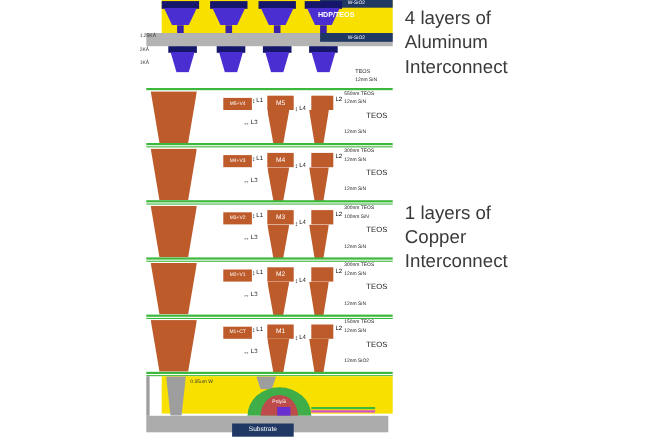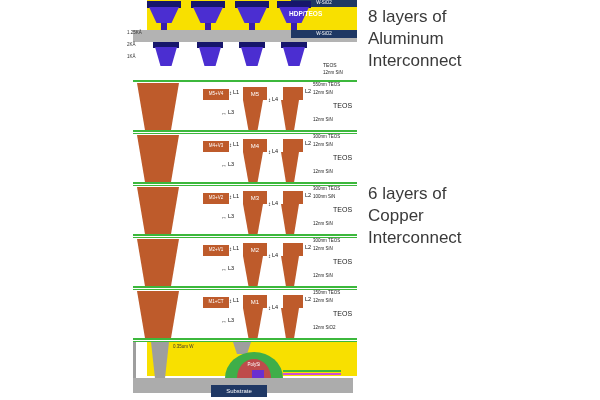--- a/index.html
+++ b/index.html
@@ -274,20 +274,20 @@
       <div class="abs dome red" style="left:110px;top:17px;width:34px;height:19px">PolySi</div>
       <div class="abs gate" style="left:125px;top:28px;width:12px;height:8px"></div>
       <div class="abs green-line" style="left:156px;top:28px;width:58px;height:2px"></div>
       <div class="abs magenta" style="left:156px;top:31px;width:58px;height:2px"></div>
       <div class="abs substrate-bar" style="left:6px;top:36px;width:220px;height:15px"></div>
       <div class="abs substrate-label" style="left:84px;top:43px;width:56px;height:12px">Substrate</div>
     </div>
 
   </div>
 
-  <div class="abs annotation" style="left:368px;top:6px">8 layers of
+  <div class="abs annotation" style="left:368px;top:6px">4 layers of
 Aluminum
 Interconnect</div>
-  <div class="abs annotation" style="left:368px;top:183px">6 layers of
+  <div class="abs annotation" style="left:368px;top:183px">1 layers of
 Copper
 Interconnect</div>
 
 </div>
 
 </body></html>

